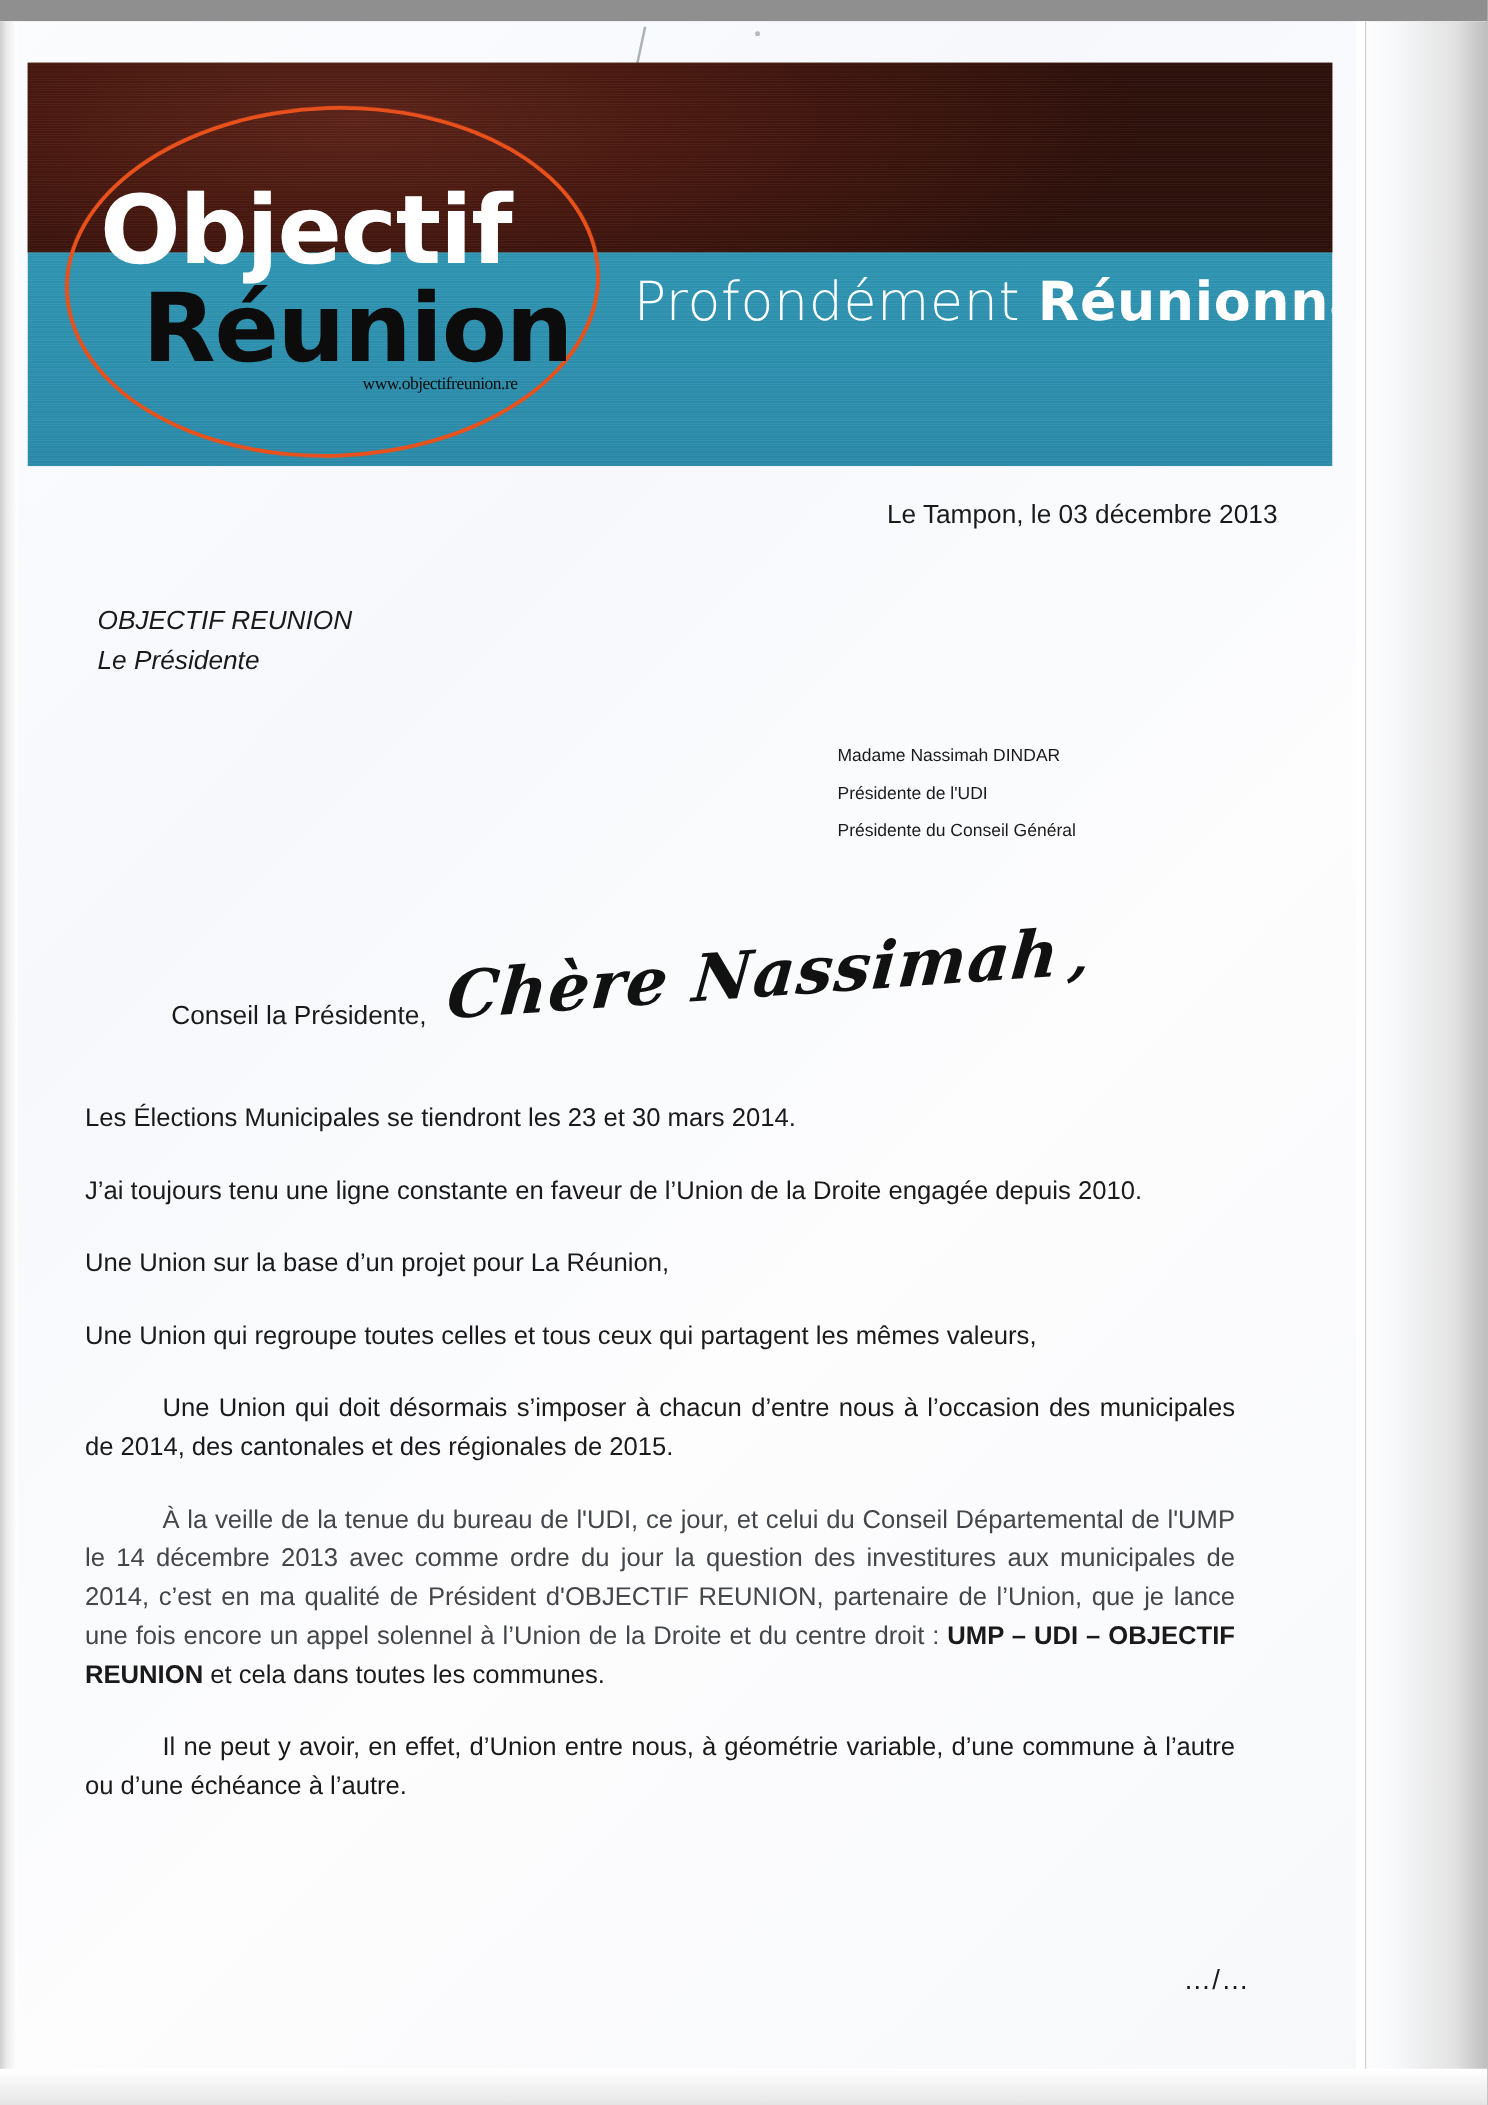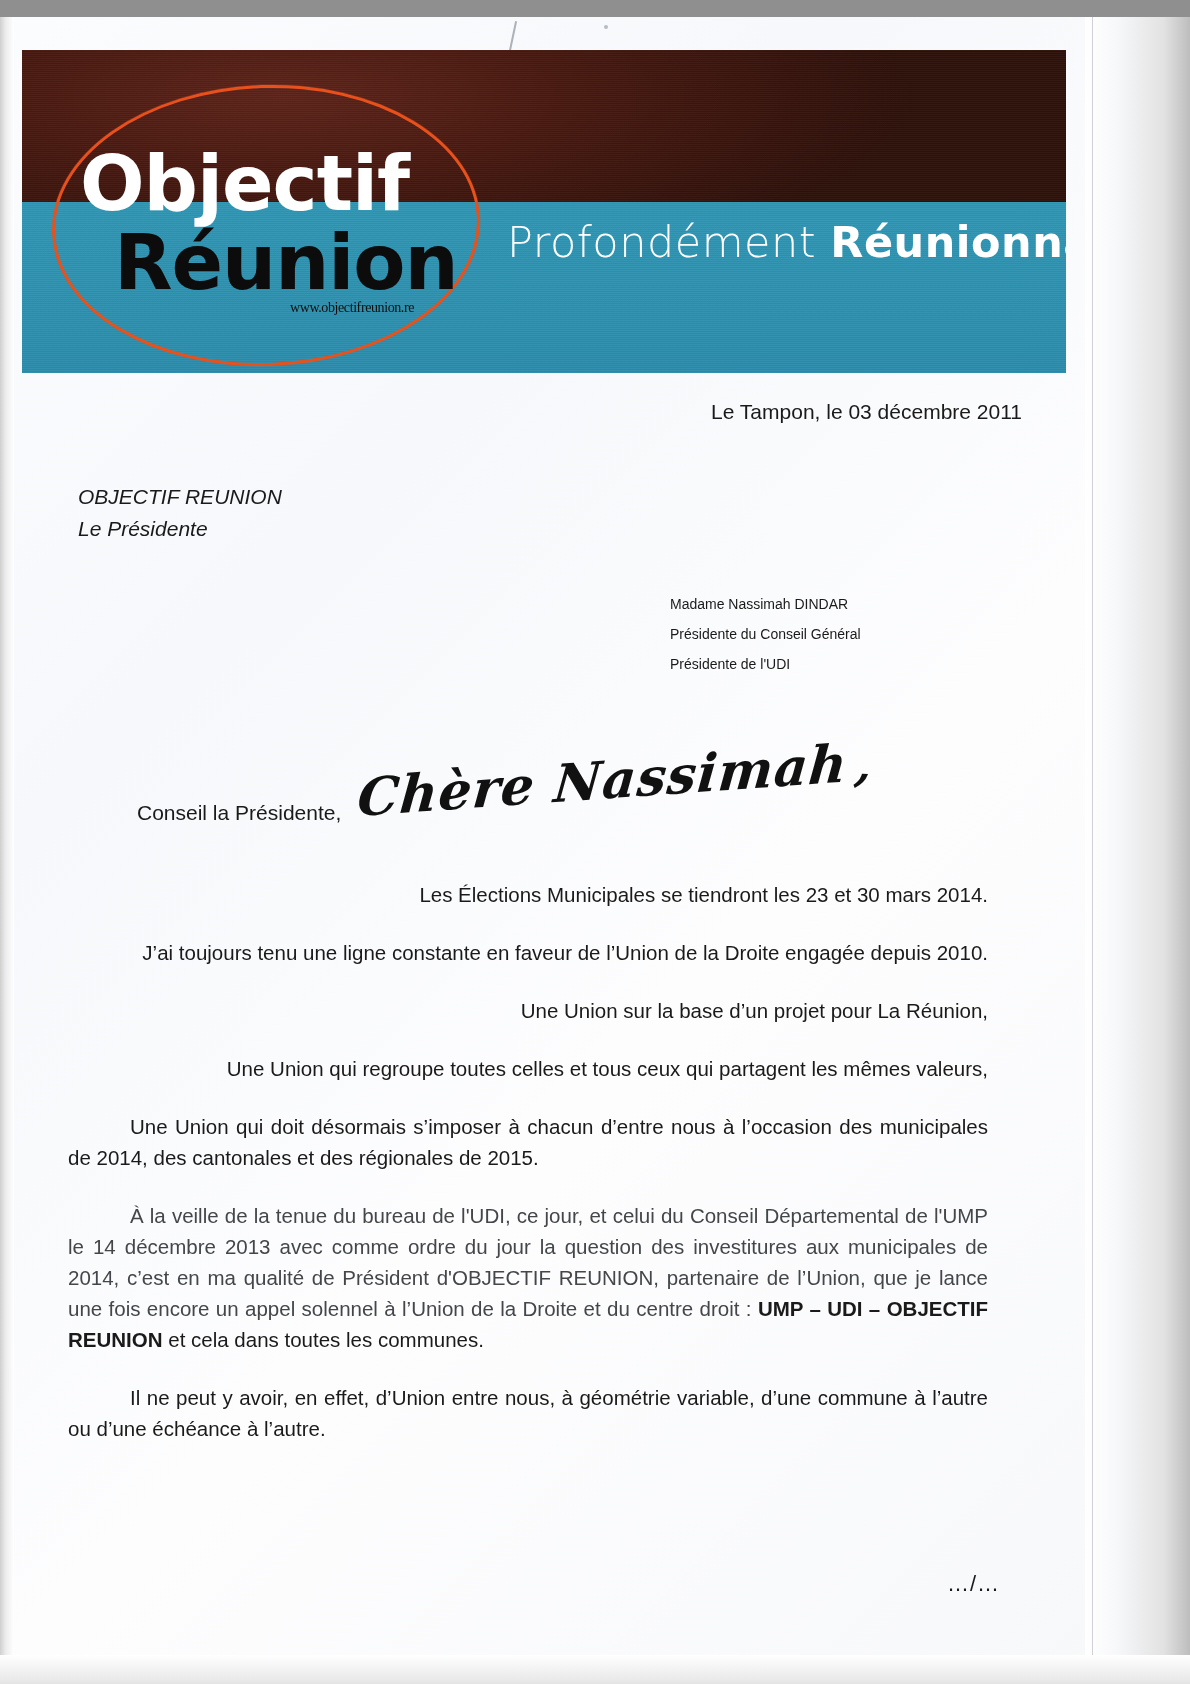--- a/index.html
+++ b/index.html
@@ -190,21 +190,21 @@
     top: 862px;
     width: 920px;
     font-size: 20.5px;
     line-height: 31px;
   }
   .body-block p {
     margin: 0 0 27px 0;
     text-align: justify;
     text-justify: inter-word;
   }
-  .body-block p.nojust { text-align: right; }
+  .body-block p.nojust { text-align: left; }
   .indent { text-indent: 62px; }
   .b { font-weight: bold; }
   .faded { color: #44464a; }
 
   .continuation {
     position: absolute;
     left: 0; top: 1554px;
     width: 1000px;
     text-align: right;
     font-size: 22px;
@@ -251,31 +251,31 @@
     <div class="logo-word1">Objectif</div>
     <div class="logo-word2">Réunion</div>
     <div class="logo-url">www.objectifreunion.re</div>
 
     <div class="tagline">
       <span class="t-light">Profondément</span>
       <span class="t-bold">Réunionnais</span>
     </div>
   </div>
 
-  <div class="date-line">Le Tampon, le 03 décembre 2011</div>
+  <div class="date-line">Le Tampon, le 03 décembre 2013</div>
 
   <div class="sender">
     <div>OBJECTIF REUNION</div>
     <div>Le Présidente</div>
   </div>
 
   <div class="recipient">
     <div>Madame Nassimah DINDAR</div>
+    <div>Présidente de l'UDI</div>
     <div>Présidente du Conseil Général</div>
-    <div>Présidente de l'UDI</div>
   </div>
 
   <div class="salutation">Conseil la Présidente,</div>
   <div class="handwriting">
     <span>Chère Nassimah</span><span class="hw-comma">,</span>
   </div>
 
   <div class="body-block">
     <p class="nojust">Les Élections Municipales se tiendront les 23 et 30 mars 2014.</p>
     <p class="nojust">J’ai toujours tenu une ligne constante en faveur de l’Union de la Droite engagée depuis 2010.</p>

